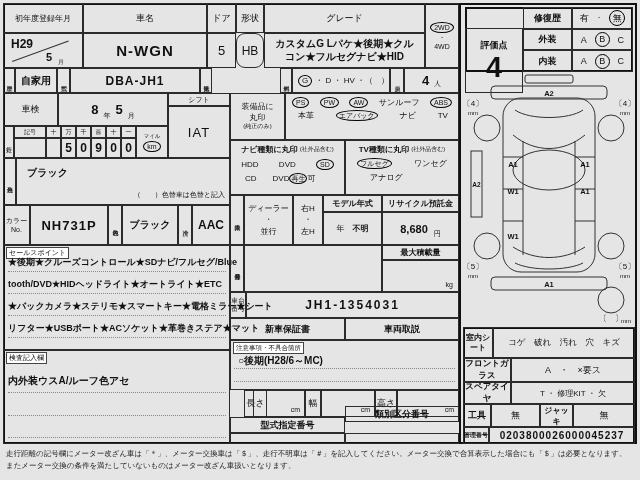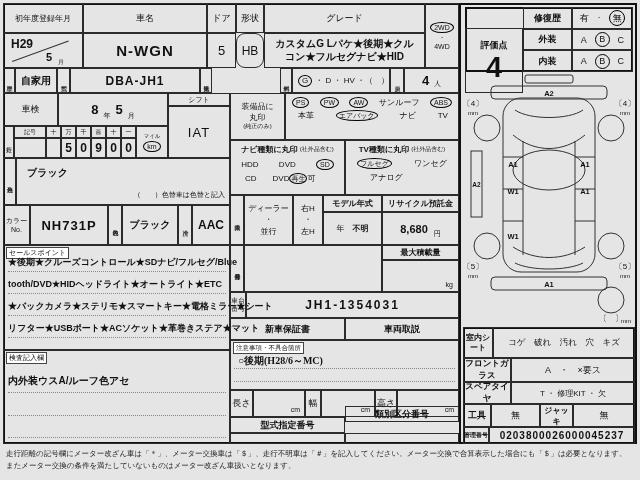--- a/index.html
+++ b/index.html
@@ -235,25 +235,25 @@
   <div class="c b ctr f7" style="left:230px;top:292px;width:16px;height:26px;line-height:1.2;">
       <span style="width:14px;word-break:break-all;display:inline-block;">車台番号</span>
     </div>
   <div class="c b ctr f12 bold" style="left:246px;top:292px;width:213px;height:26px;letter-spacing:2px;">JH1-1354031</div>
 
   <div class="c b ctr f9 bold" style="left:230px;top:318px;width:115px;height:22px;text-align:right;">新車保証書</div>
   <div class="c b ctr f9 bold" style="left:345px;top:318px;width:114px;height:22px;">車両取説</div>
 
   <div class="c b" style="left:230px;top:340px;width:229px;height:50px;"></div>
   <div class="tag" style="left:233px;top:342px;font-size:6.5px;">注意事項・不具合箇所</div>
-  <div class="c f10 bold" style="left:238px;top:354px;white-space:nowrap;font-family:Liberation Serif, serif;">○後期(H28/6～MC)</div>
+  <div class="c f10 bold" style="left:238px;top:354px;white-space:nowrap;">○後期(H28/6～MC)</div>
   <div class="c" style="left:234px;top:368px;width:221px;height:0;border-top:1px dotted #8a8a8a;"></div>
   <div class="c" style="left:234px;top:381px;width:221px;height:0;border-top:1px dotted #8a8a8a;"></div>
 
-  <div class="c b ctr f9" style="left:230px;top:390px;width:23px;height:27px;">長さ</div>
+  <div class="c b ctr f9" style="left:244px;top:390px;width:23px;height:27px;">長さ</div>
   <div class="c b" style="left:253px;top:390px;width:52px;height:27px;">
       <span class="c f7" style="right:4px;bottom:3px;">cm</span>
     </div>
   <div class="c b ctr f9" style="left:305px;top:390px;width:16px;height:27px;">幅</div>
   <div class="c b" style="left:321px;top:390px;width:54px;height:27px;">
       <span class="c f7" style="right:4px;bottom:3px;">cm</span>
     </div>
   <div class="c b ctr f9" style="left:375px;top:390px;width:22px;height:27px;">高さ</div>
   <div class="c b" style="left:397px;top:390px;width:62px;height:27px;">
       <span class="c f7" style="right:4px;bottom:3px;">cm</span>

